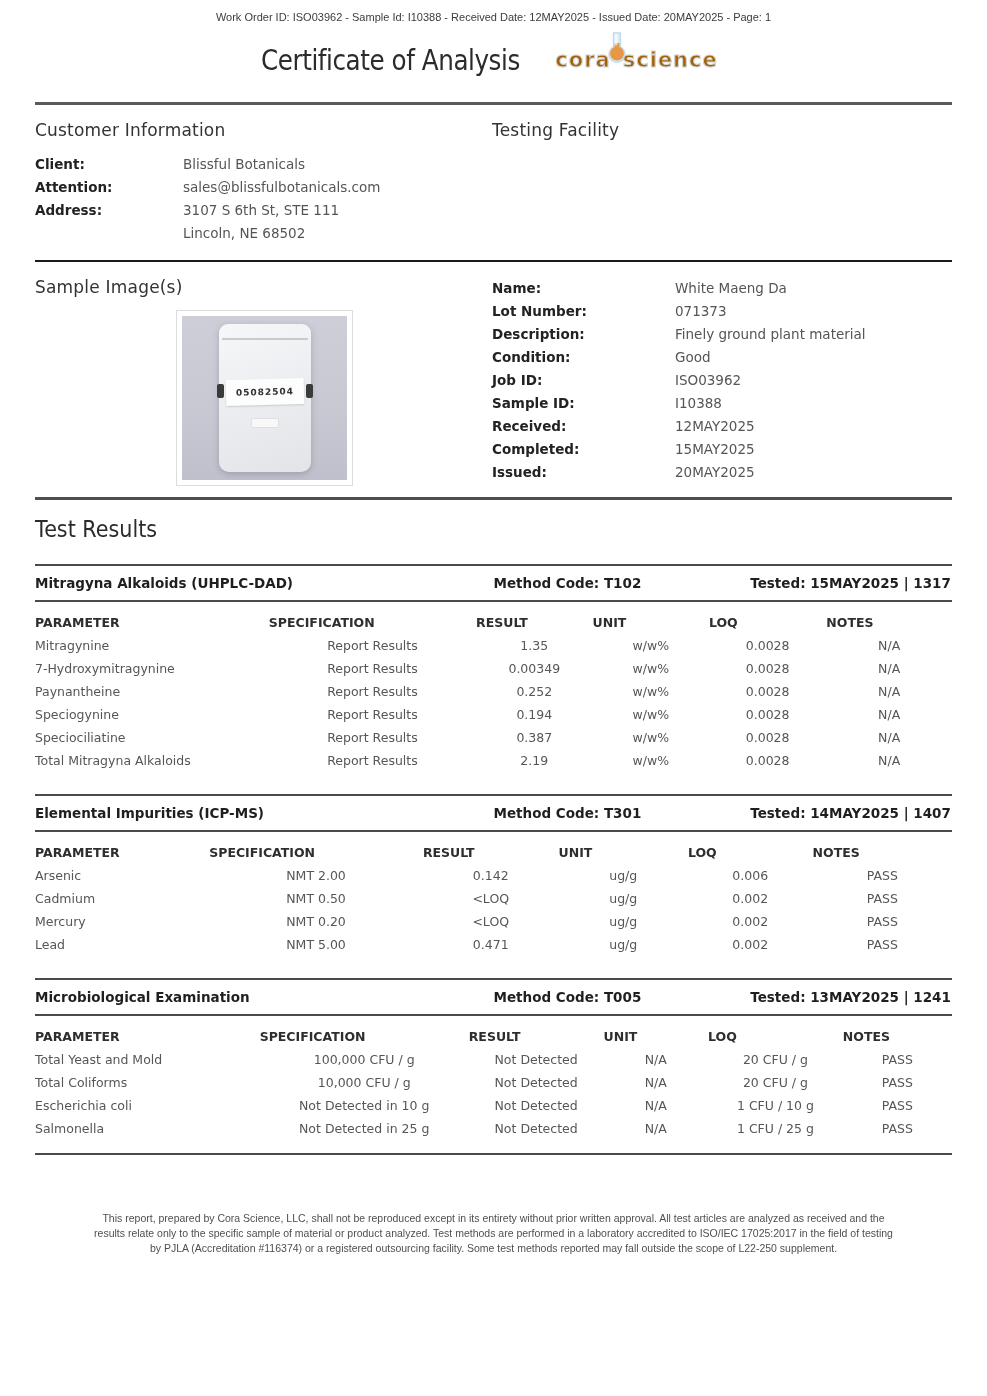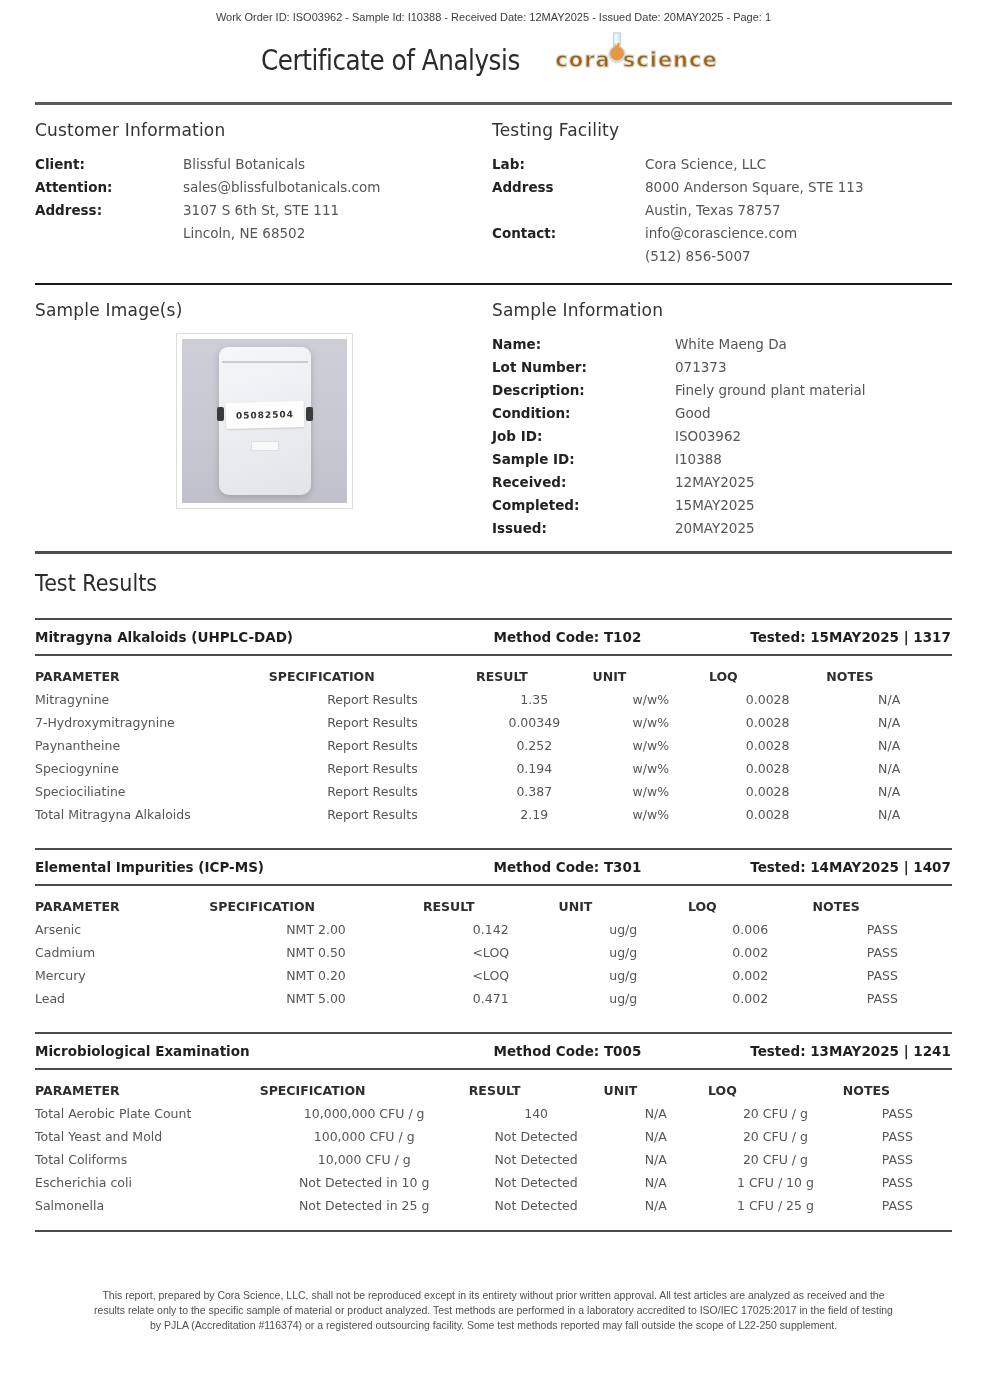--- a/index.html
+++ b/index.html
@@ -154,32 +154,20 @@
           <div class="flabel">Attention:</div>
           <div class="fvalue">sales@blissfulbotanicals.com</div>
           <div class="flabel">Address:</div>
           <div class="fvalue">3107  S 6th St, STE 111</div>
           <div class="flabel"></div>
           <div class="fvalue">Lincoln, NE 68502</div>
         </div>
     </div>
     <div class="col-r">
       <h3 class="sec">Testing Facility</h3>
-      <div class="fields facility">
-          <div class="flabel">Lab:</div>
-          <div class="fvalue">Cora Science, LLC</div>
-          <div class="flabel">Address</div>
-          <div class="fvalue">8000 Anderson Square, STE 113</div>
-          <div class="flabel"></div>
-          <div class="fvalue">Austin, Texas 78757</div>
-          <div class="flabel">Contact:</div>
-          <div class="fvalue">info@corascience.com</div>
-          <div class="flabel"></div>
-          <div class="fvalue">(512) 856-5007</div>
-        </div>
     </div>
   </div>
 
   <hr class="thin">
 
   <div class="two-col">
     <div class="col-l">
       <h3 class="sec">Sample Image(s)</h3>
       <div class="photo">
         <div class="photo-inner">
@@ -187,21 +175,20 @@
             <div class="pouch-seal"></div>
             <div class="clip clip-l"></div>
             <div class="clip clip-r"></div>
             <div class="bag-label">05082504</div>
             <div class="mini-label"></div>
           </div>
         </div>
       </div>
     </div>
     <div class="col-r">
-      <h3 class="sec">Sample Information</h3>
       <div class="fields sample">
           <div class="flabel">Name:</div>
           <div class="fvalue">White Maeng Da</div>
           <div class="flabel">Lot Number:</div>
           <div class="fvalue">071373</div>
           <div class="flabel">Description:</div>
           <div class="fvalue">Finely ground plant material</div>
           <div class="flabel">Condition:</div>
           <div class="fvalue">Good</div>
           <div class="flabel">Job ID:</div>
@@ -358,28 +345,20 @@
             <th>PARAMETER</th>
             <th>SPECIFICATION</th>
             <th>RESULT</th>
             <th>UNIT</th>
             <th>LOQ</th>
             <th>NOTES</th>
           </tr>
         </thead>
         <tbody>
           <tr>
-            <td>Total Aerobic Plate Count</td>
-            <td>10,000,000 CFU / g</td>
-            <td>140</td>
-            <td>N/A</td>
-            <td>20 CFU / g</td>
-            <td>PASS</td>
-          </tr>
-          <tr>
             <td>Total Yeast and Mold</td>
             <td>100,000 CFU / g</td>
             <td>Not Detected</td>
             <td>N/A</td>
             <td>20 CFU / g</td>
             <td>PASS</td>
           </tr>
           <tr>
             <td>Total Coliforms</td>
             <td>10,000 CFU / g</td>

